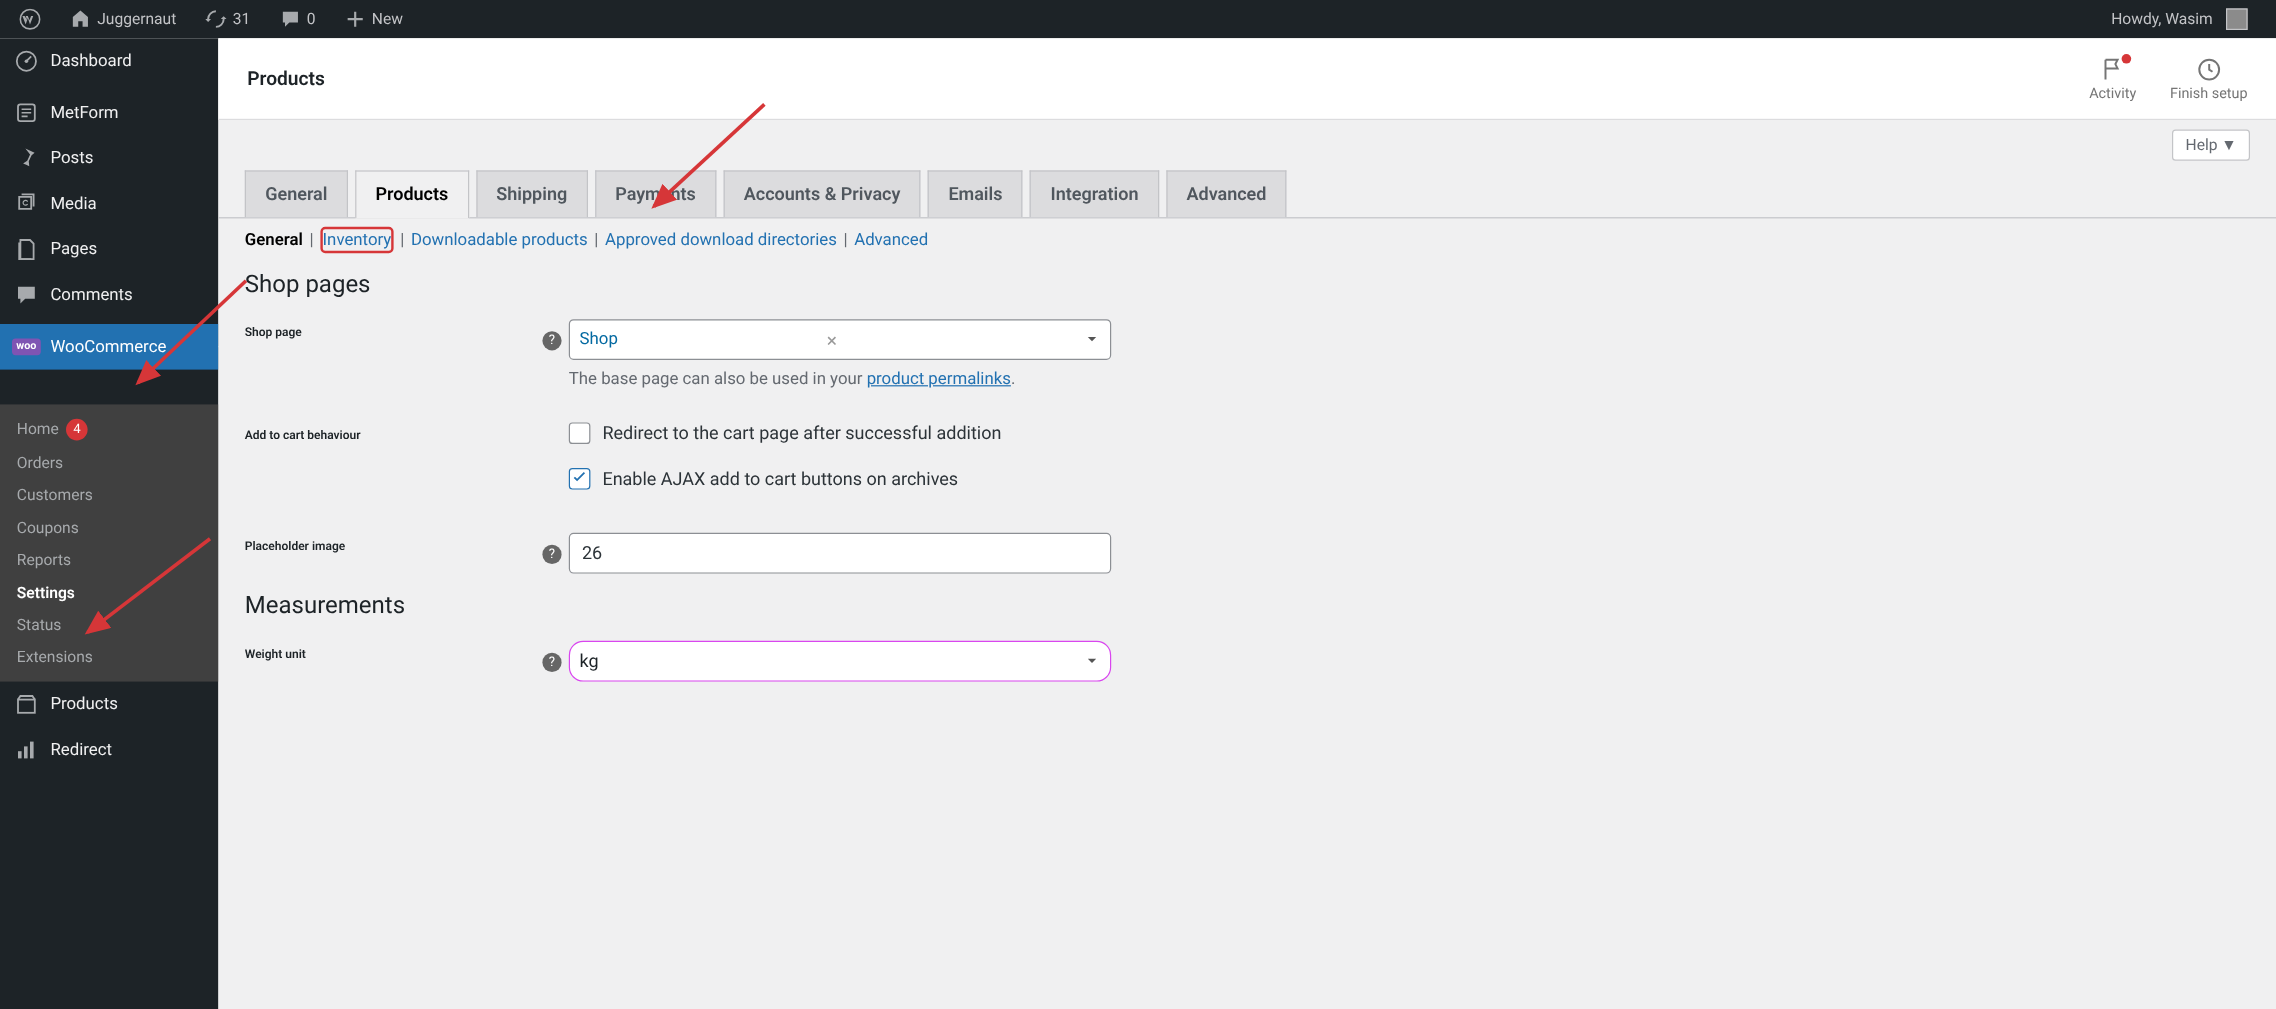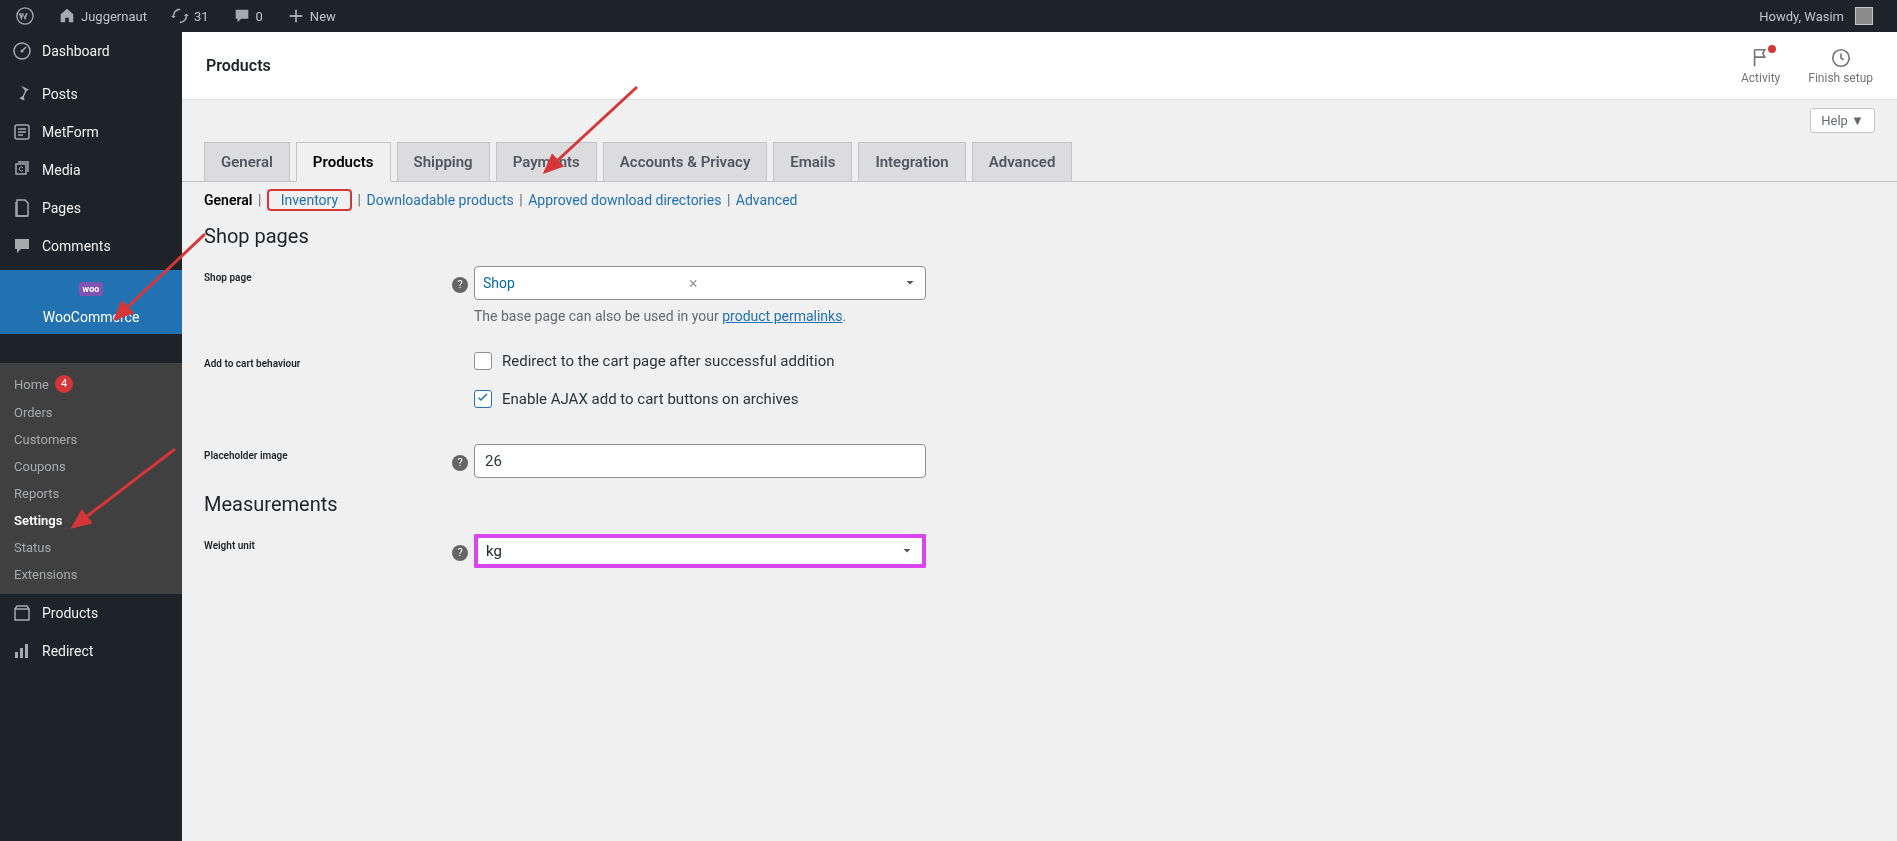--- a/index.html
+++ b/index.html
@@ -14,21 +14,21 @@
 
 
 #wrap { display: flex; }
 #sidebar { width: 182px; background: #1d2327; min-height: 809px; color: #fff; }
 #content { flex: 1; background: #f0f0f1; position: relative; }
 
 
 .menu-item { display: flex; align-items: center; padding: 9px 12px; color: #f0f0f1; font-size: 14px; cursor: pointer; gap: 10px; }
 .menu-sep { height: 5px; }
 .menu-icon { width: 20px; height: 20px; display: inline-flex; align-items: center; justify-content: center; }
-.menu-item.current { background: #2271b1; color: #fff; position: relative; flex-direction: column; }
+.menu-item.current { background: #2271b1; color: #fff; position: relative; }
 .menu-item.current::after { content: ''; position: absolute; right: -8px; top: 50%; transform: translateY(-50%); border: 8px solid transparent; border-right-color: #f0f0f1; }
 .woo-badge { background: #7f54b3; color: #fff; font-size: 9px; padding: 2px 4px; border-radius: 3px; font-weight: 700; }
 .submenu { background: #404040; padding: 6px 0; margin-top: 29px; }
 .submenu-item { padding: 6px 12px 6px 14px; color: #a7aaad; font-size: 13px; cursor: pointer; display: flex; align-items: center; gap: 6px; }
 .submenu-item.current { color: #fff; font-weight: 600; }
 .count-badge { background: #d63638; color: #fff; border-radius: 9px; font-size: 11px; padding: 0 6px; height: 18px; line-height: 18px; display: inline-flex; align-items: center; justify-content: center; }
 
 
 #wc-header { background: #fff; border-bottom: 1px solid #dcdcde; height: 68px; display: flex; align-items: center; padding: 0 24px; }
 #wc-header h1 { font-size: 16px; font-weight: 600; flex: 1; }
@@ -42,42 +42,42 @@
 
 
 .nav-tab-wrapper { display: flex; gap: 6px; padding: 0 22px; margin-top: 42px; border-bottom: 1px solid #c3c4c7; }
 .nav-tab { background: #dcdcde; border: 1px solid #c3c4c7; border-bottom: none; padding: 10px 16px; font-size: 15px; color: #50575e; cursor: pointer; font-weight: 600; }
 .nav-tab.active { background: #f0f0f1; border-bottom: 1px solid #f0f0f1; margin-bottom: -1px; color: #000; }
 
 
 .subsubsub { padding: 10px 22px; font-size: 14px; }
 .subsubsub a { color: #2271b1; text-decoration: none; }
 .subsubsub .cur { color: #000; font-weight: 600; }
-.subsubsub .highlight { border: 2px solid #d63638; border-radius: 4px; padding: 1px 12px; }
+.subsubsub .highlight { border: 2px solid #d63638; border-radius: 4px; padding: 1px 0; }
 .subsubsub .sep { color: #646970; margin: 0 2px; }
 
 
 .settings-section { padding: 6px 22px 20px; }
 .settings-section h2 { font-size: 20px; font-weight: 400; margin-bottom: 18px; }
 .form-row { display: flex; align-items: flex-start; margin-bottom: 14px; }
 .form-row .lbl { width: 248px; font-size: 10px; font-weight: 600; color: #1d2327; padding-top: 6px; }
 .form-row .helpcol { width: 22px; padding-top: 10px; }
 .form-row .ctrl { flex: 1; max-width: 700px; }
 .help-tip { display: inline-block; width: 16px; height: 16px; background: #666; color: #fff; border-radius: 50%; text-align: center; font-size: 11px; line-height: 16px; cursor: help; }
 .sel2 { display: flex; align-items: center; border: 1px solid #8c8f94; border-radius: 4px; background: #fff; width: 452px; height: 34px; padding: 0 8px; }
 .sel2 span { flex: 1; font-size: 14px; color: #0369a1; }
 .sel2 .clearx { color: #999; margin-right: 8px; cursor: pointer; font-size: 16px; }
 .desc { color: #646970; font-size: 14px; margin-top: 8px; }
 .desc a { color: #2271b1; text-decoration: underline; }
 .cb-row { display: flex; align-items: center; gap: 10px; margin-bottom: 20px; font-size: 15px; color: #2c3338; }
 .cb { width: 18px; height: 18px; border: 1px solid #8c8f94; border-radius: 3px; background: #fff; display: inline-flex; align-items: center; justify-content: center; }
 .cb.checked { border-color: #2271b1; }
 .cb.checked svg { display: block; }
 .txt-input { border: 1px solid #8c8f94; border-radius: 4px; background: #fff; width: 452px; height: 34px; padding: 0 10px; font-size: 15px; color: #2c3338; }
-.select-native { border: 4px solid #d946ef; border-radius: 1px; background: #fff; width: 452px; height: 34px; padding: 0 8px; font-size: 15px; display: flex; align-items: center; justify-content: space-between; }
+.select-native { border: 1px solid #d946ef; border-radius: 12px; background: #fff; width: 452px; height: 34px; padding: 0 8px; font-size: 15px; display: flex; align-items: center; justify-content: space-between; }
 
 
 
 .arrow { position: absolute; pointer-events: none; }
 </style>
 </head>
 <body>
 
 <div id="adminbar">
   <div class="ab-left">
@@ -129,33 +129,33 @@
             <path d="M10 10L14 6" stroke="#a7aaad" stroke-width="1.5"></path>
             <circle cx="10" cy="10" r="1.5"></circle>
           </svg>
         </span>
       <span>Dashboard</span>
     </div>
     <div class="menu-sep"></div>
     <div class="menu-item">
       <span class="menu-icon">
           <svg width="20" height="20" viewBox="0 0 20 20" fill="#a7aaad">
-            <path d="M12 2l6 6-3 1-4 4-1 4-2-2-4 4 4-4-2-2 4-1 4-4z" transform="rotate(-20 10 10)"></path>
-          </svg>
-        </span>
-      <span>Posts</span>
-    </div>
-    <div class="menu-item">
-      <span class="menu-icon">
-          <svg width="20" height="20" viewBox="0 0 20 20" fill="#a7aaad">
             <rect x="3" y="3" width="14" height="14" rx="2" fill="none" stroke="#a7aaad" stroke-width="1.5"></rect>
             <path d="M6 7h8M6 10h8M6 13h5" stroke="#a7aaad" stroke-width="1.3"></path>
           </svg>
         </span>
       <span>MetForm</span>
+    </div>
+    <div class="menu-item">
+      <span class="menu-icon">
+          <svg width="20" height="20" viewBox="0 0 20 20" fill="#a7aaad">
+            <path d="M12 2l6 6-3 1-4 4-1 4-2-2-4 4 4-4-2-2 4-1 4-4z" transform="rotate(-20 10 10)"></path>
+          </svg>
+        </span>
+      <span>Posts</span>
     </div>
     <div class="menu-item">
       <span class="menu-icon">
           <svg width="20" height="20" viewBox="0 0 20 20" fill="#a7aaad">
             <path d="M4 4h10v10H4zM6 2h10v10" fill="none" stroke="#a7aaad" stroke-width="1.5"></path>
             <path d="M11 8a2 2 0 100 2" fill="none" stroke="#a7aaad"></path>
           </svg>
         </span>
       <span>Media</span>
     </div>

